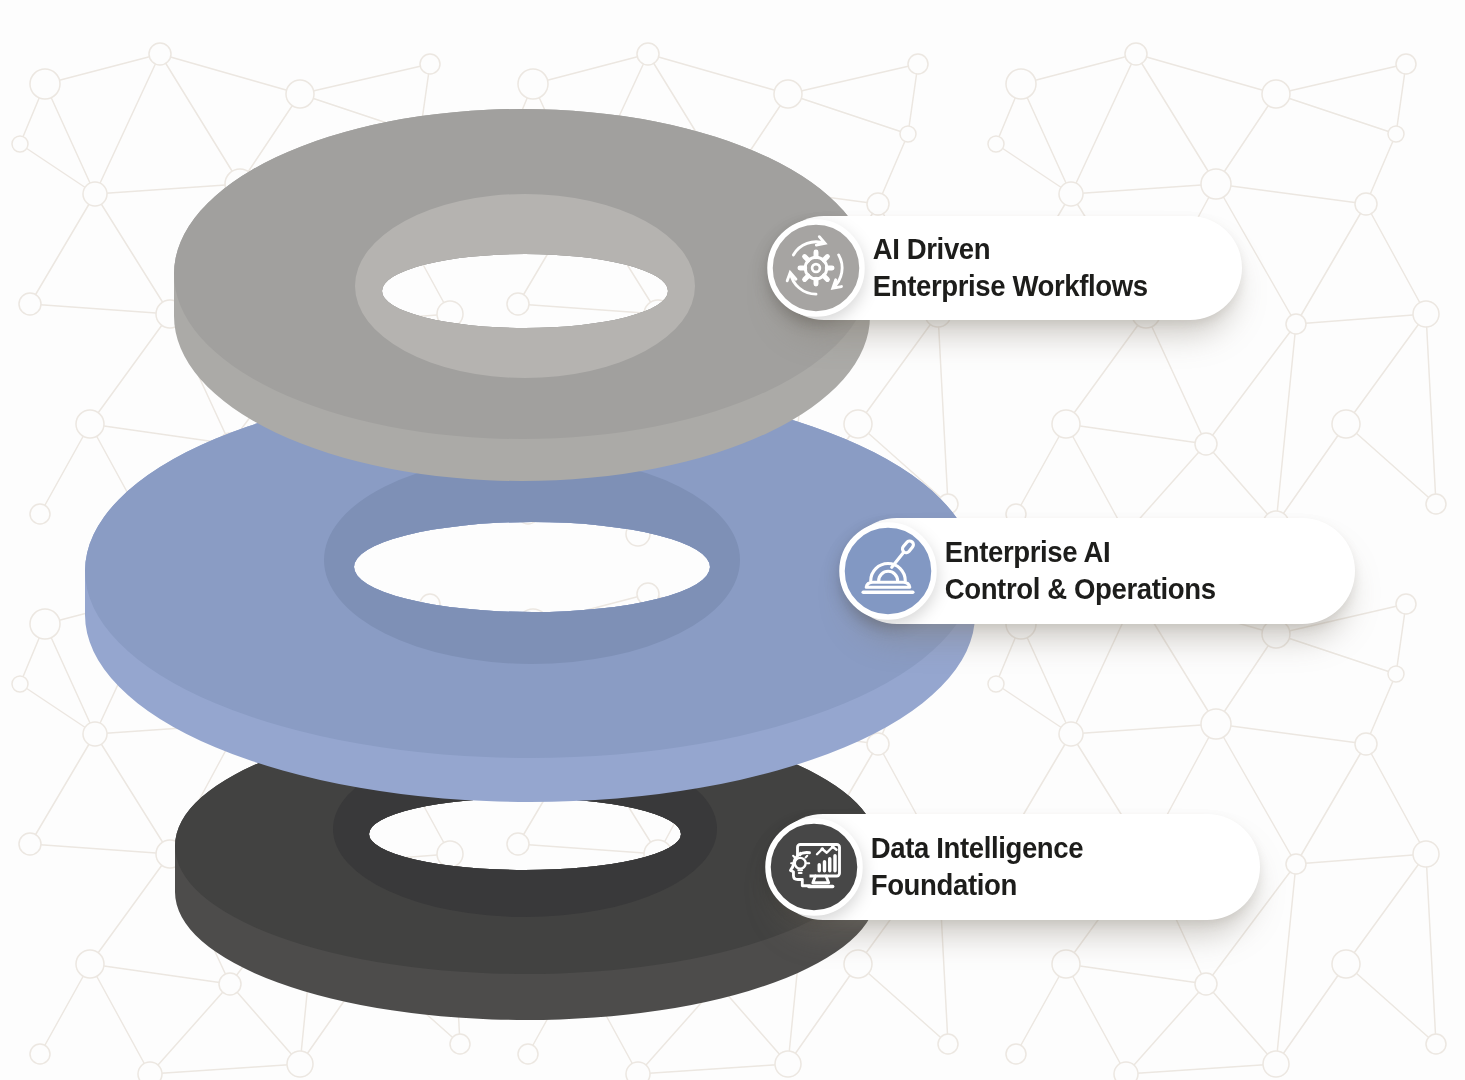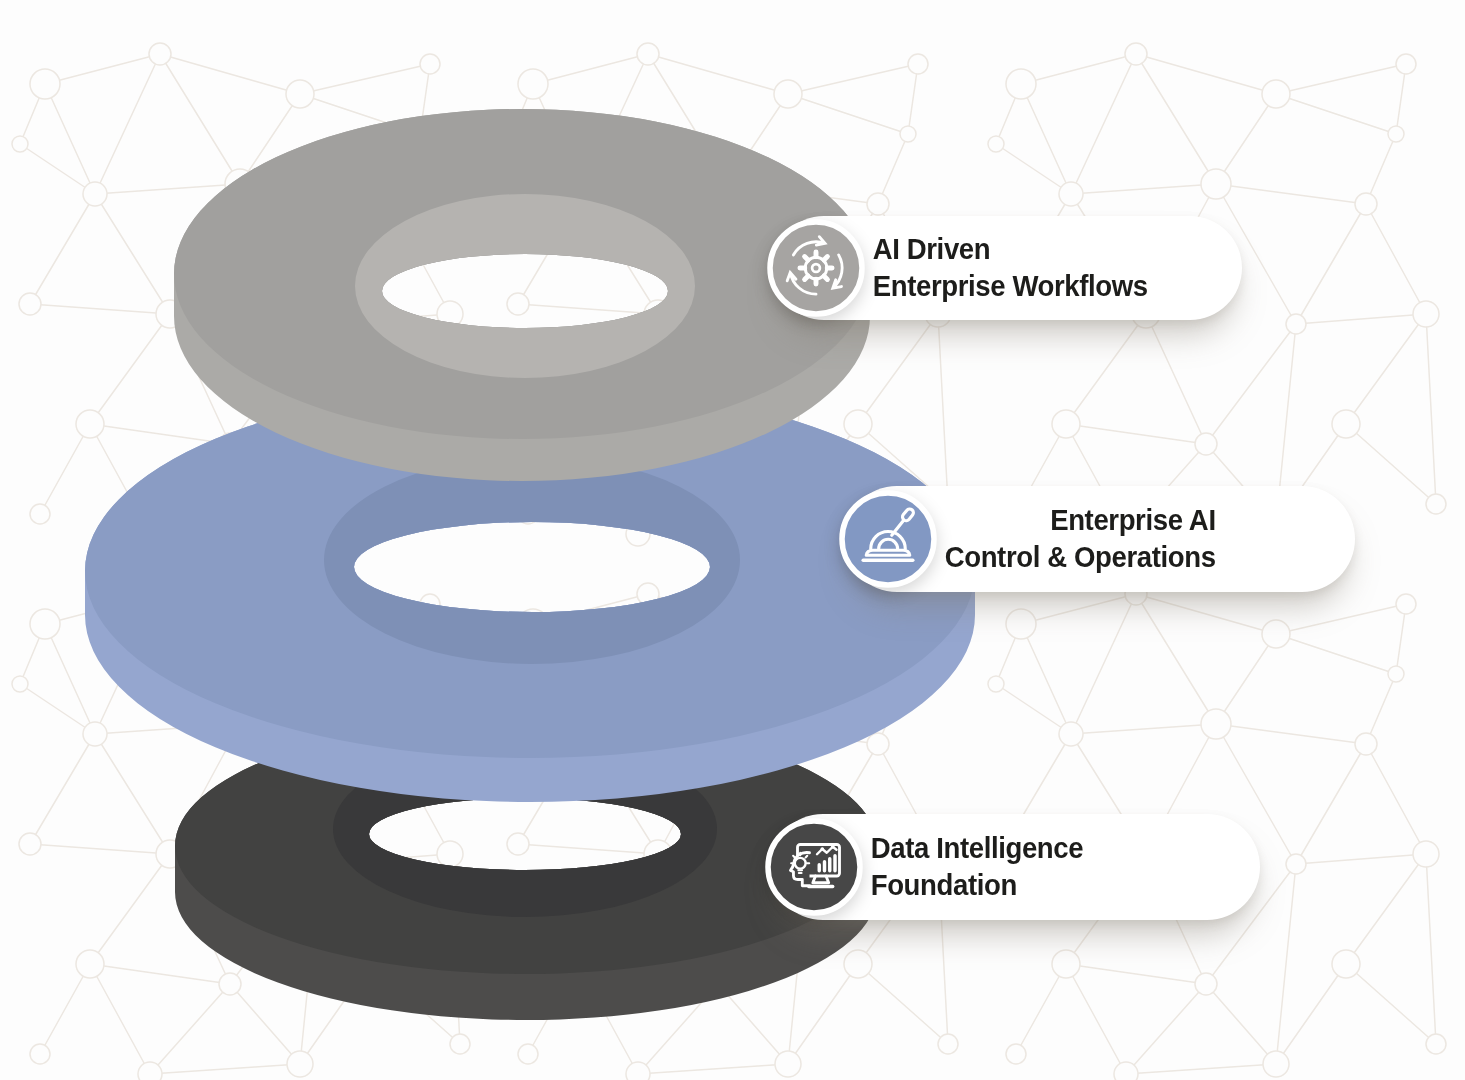--- a/index.html
+++ b/index.html
@@ -16,21 +16,21 @@
   .badge{
     position:absolute;left:-8px;top:50%;transform:translateY(-50%);
     filter:drop-shadow(0 6px 8px rgba(0,0,0,.16));
   }
   .pill-text{
     padding-left:106px;font-weight:700;font-size:29px;line-height:37px;
     color:#1d1d1b;letter-spacing:-.4px;white-space:nowrap;
     transform:scaleX(.95);transform-origin:left center;
   }
   #pill-workflows{left:772px;top:192px;width:470px;height:104px;}
-  #pill-control{left:844px;top:462px;width:511px;height:106px;text-align:right;}
+  #pill-control{left:844px;top:494px;width:511px;height:106px;}
   #pill-foundation{left:770px;top:790px;width:490px;height:106px;}
 </style>
 </head>
 <body>
 
 <div class="stage">
 
   <svg class="bg-svg" width="1465" height="1080" aria-hidden="true">
     <defs>
       <pattern id="net" width="488" height="540" patternUnits="userSpaceOnUse">

